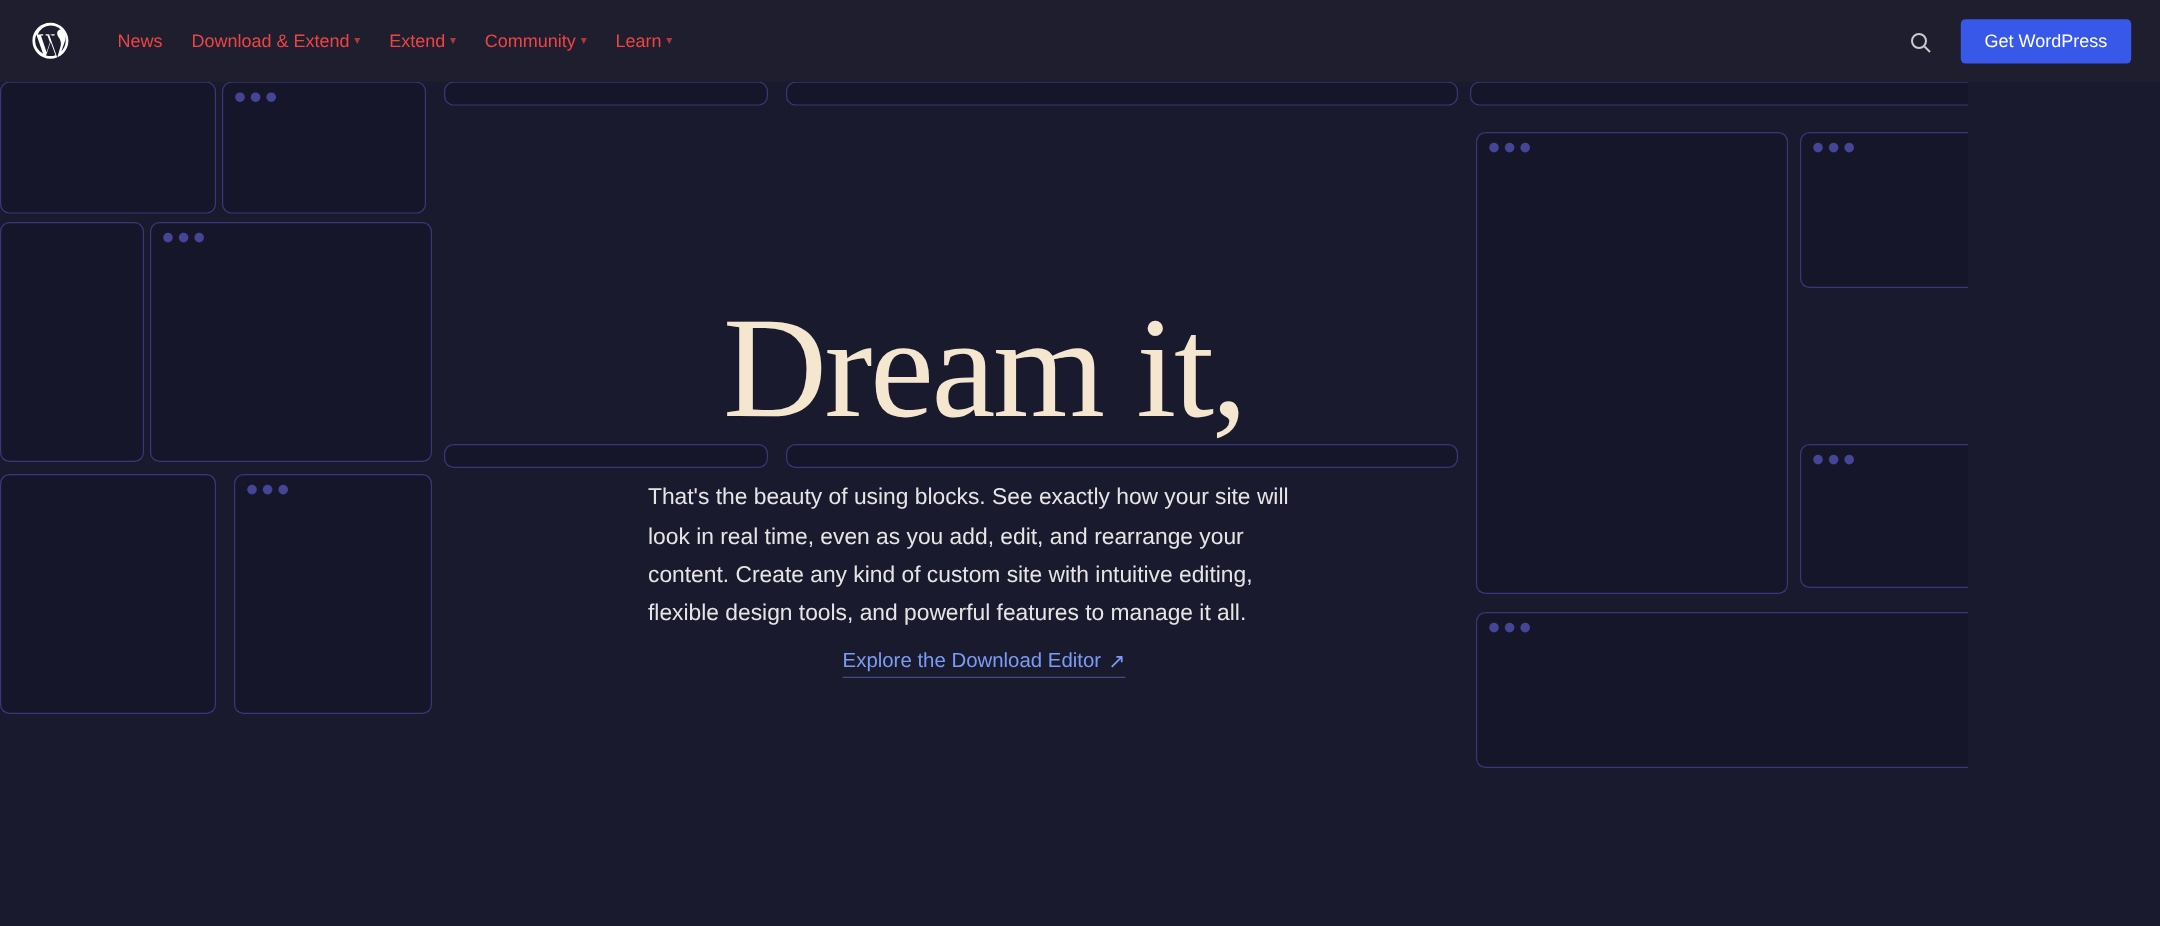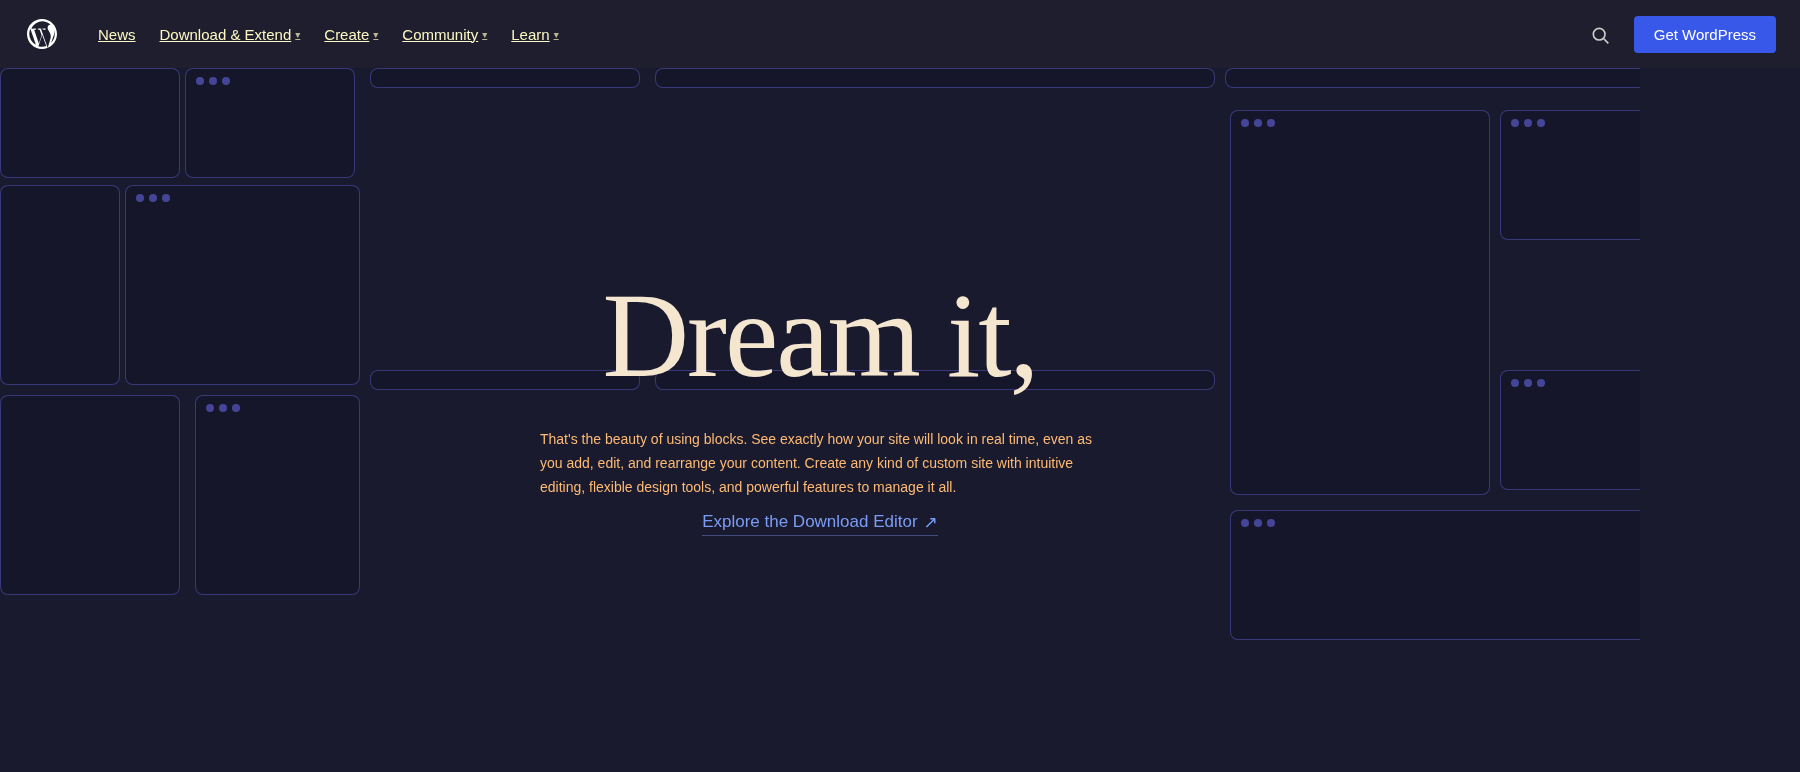--- a/index.html
+++ b/index.html
@@ -41,27 +41,26 @@
       display: flex;
       align-items: center;
       gap: 4px;
       flex: 1;
     }
 
     .nav-item {
       display: flex;
       align-items: center;
       gap: 4px;
-      color: #fef9c3;
+      color: #ef4444;
       font-size: 15px;
       padding: 8px 10px;
       cursor: pointer;
       border-radius: 4px;
       white-space: nowrap;
-      text-decoration: underline;
     }
 
     .nav-item .chevron {
       font-size: 10px;
       opacity: 0.7;
     }
 
     .nav-right {
       display: flex;
       align-items: flex-end;
@@ -148,23 +147,23 @@
       font-family: Georgia, 'Times New Roman', serif;
       font-size: 120px;
       line-height: 1.0;
       color: #f5e6d0;
       font-weight: 400;
       margin-bottom: 32px;
       letter-spacing: -2px;
     }
 
     .hero-description {
-      font-size: 14px;
+      font-size: 19px;
       line-height: 1.7;
-      color: #fdba74;
+      color: #e5e5e5;
       margin-bottom: 12px;
       text-align: left;
     }
 
     .hero-link {
       color: #7b9cf5;
       font-size: 17px;
       text-decoration: none;
       display: inline-flex;
       align-items: center;
@@ -185,21 +184,21 @@
 
   <div class="nav-links">
     <div class="nav-item">
       <span>News</span>
     </div>
     <div class="nav-item">
       <span>Download &amp; Extend</span>
       <span class="chevron">▾</span>
     </div>
     <div class="nav-item">
-      <span>Create</span>
+      <span>Extend</span>
       <span class="chevron">▾</span>
     </div>
     <div class="nav-item">
       <span>Community</span>
       <span class="chevron">▾</span>
     </div>
     <div class="nav-item">
       <span>Learn</span>
       <span class="chevron">▾</span>
     </div>

